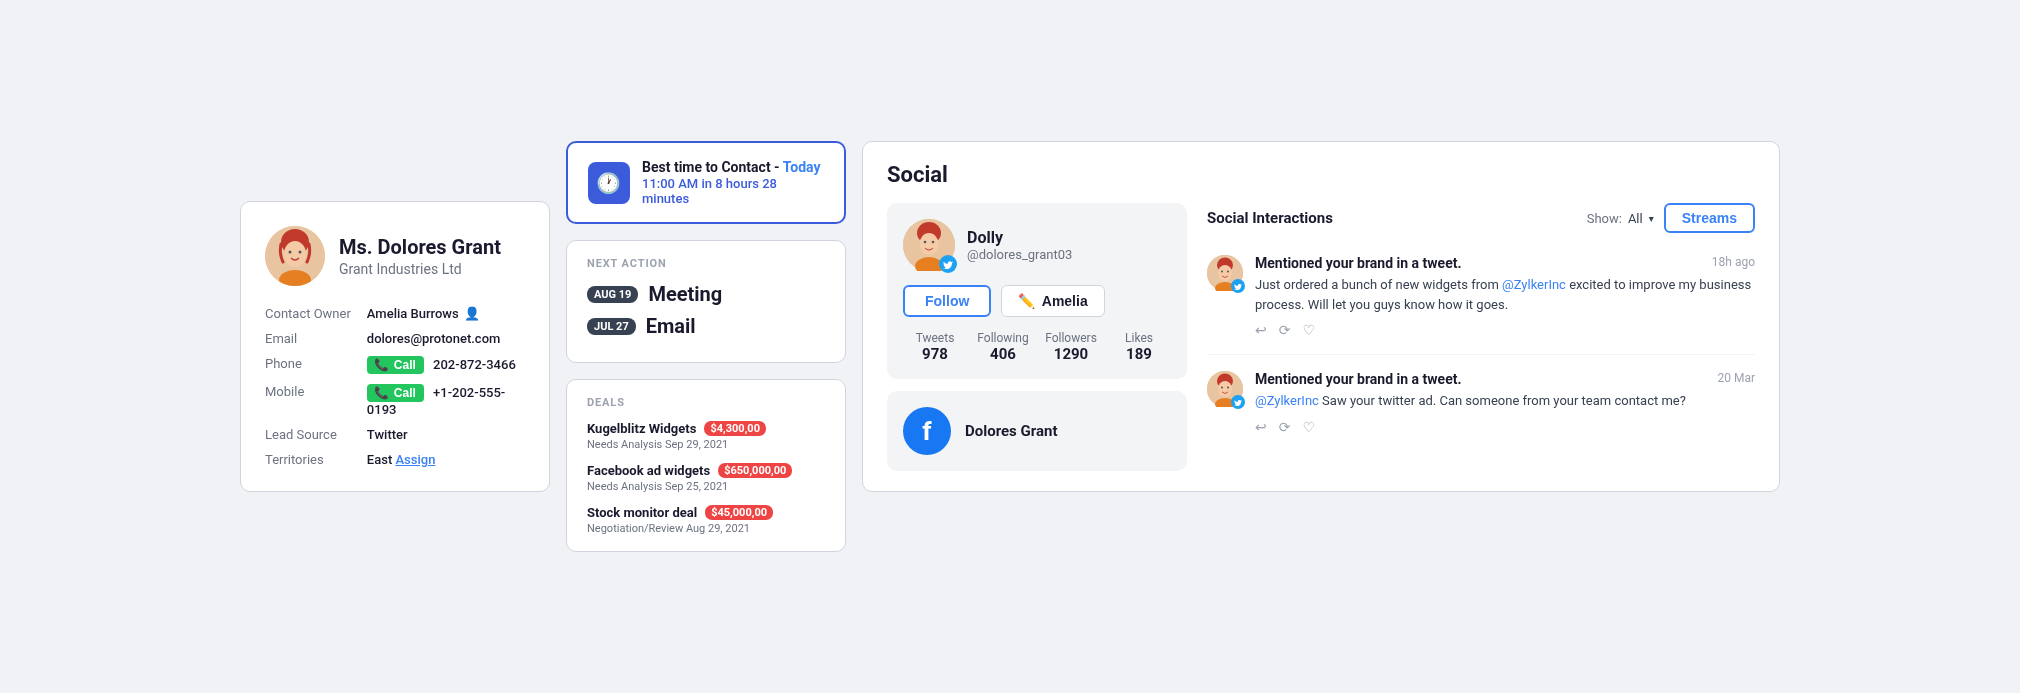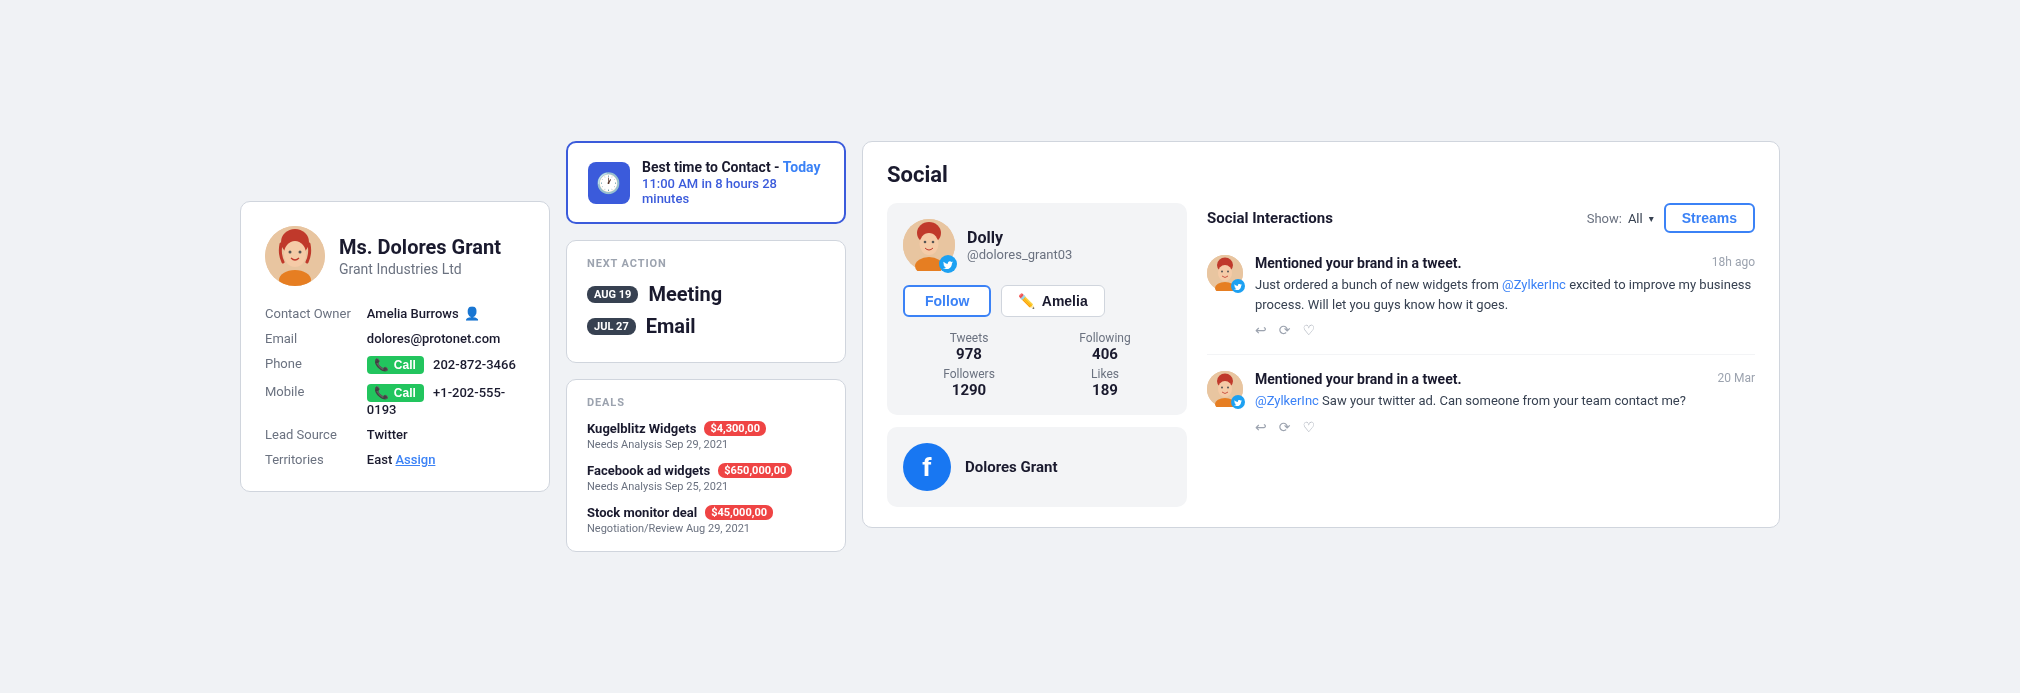--- a/index.html
+++ b/index.html
@@ -319,21 +319,21 @@
       font-weight: 600;
       border-radius: 6px;
       padding: 6px 16px;
       cursor: pointer;
       display: flex;
       align-items: center;
       gap: 6px;
     }
     .twitter-stats {
       display: grid;
-      grid-template-columns: repeat(2, 1fr);
+      grid-template-columns: repeat(4, 1fr);
       gap: 4px;
       text-align: center;
     }
     .stat-label {
       font-size: 12px;
       color: #6b7280;
     }
     .stat-value {
       font-size: 15px;
       font-weight: 700;

